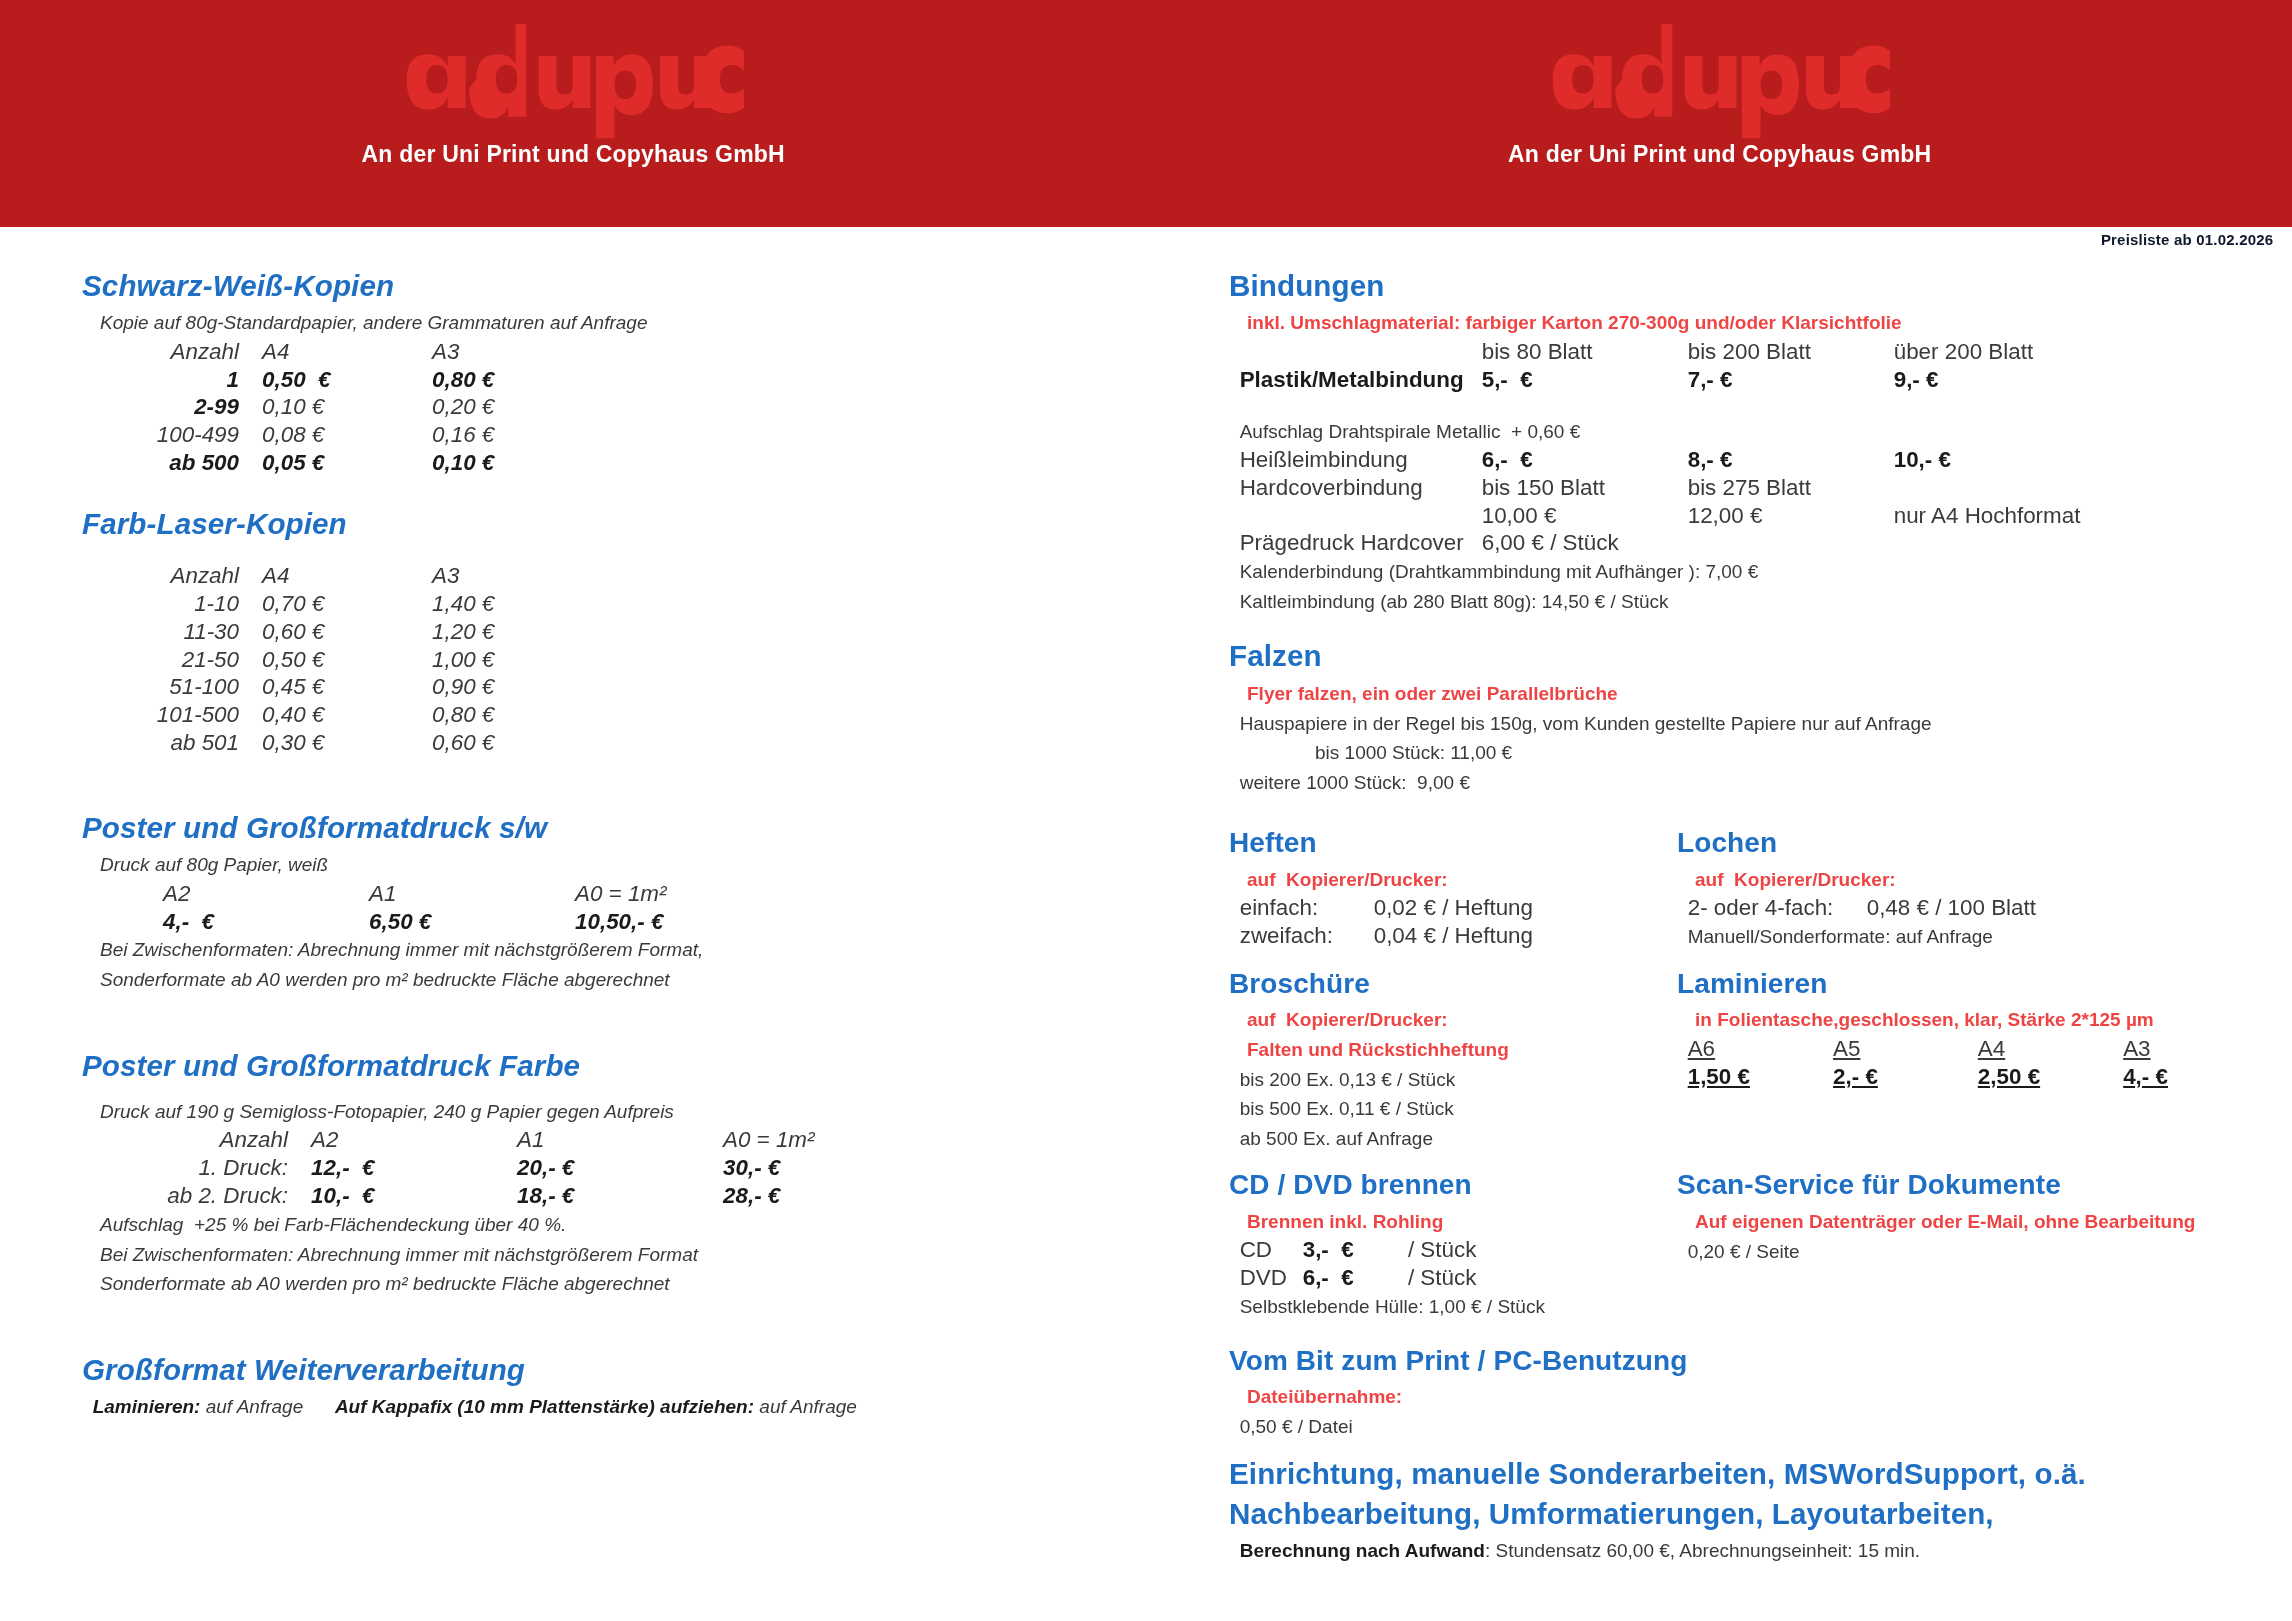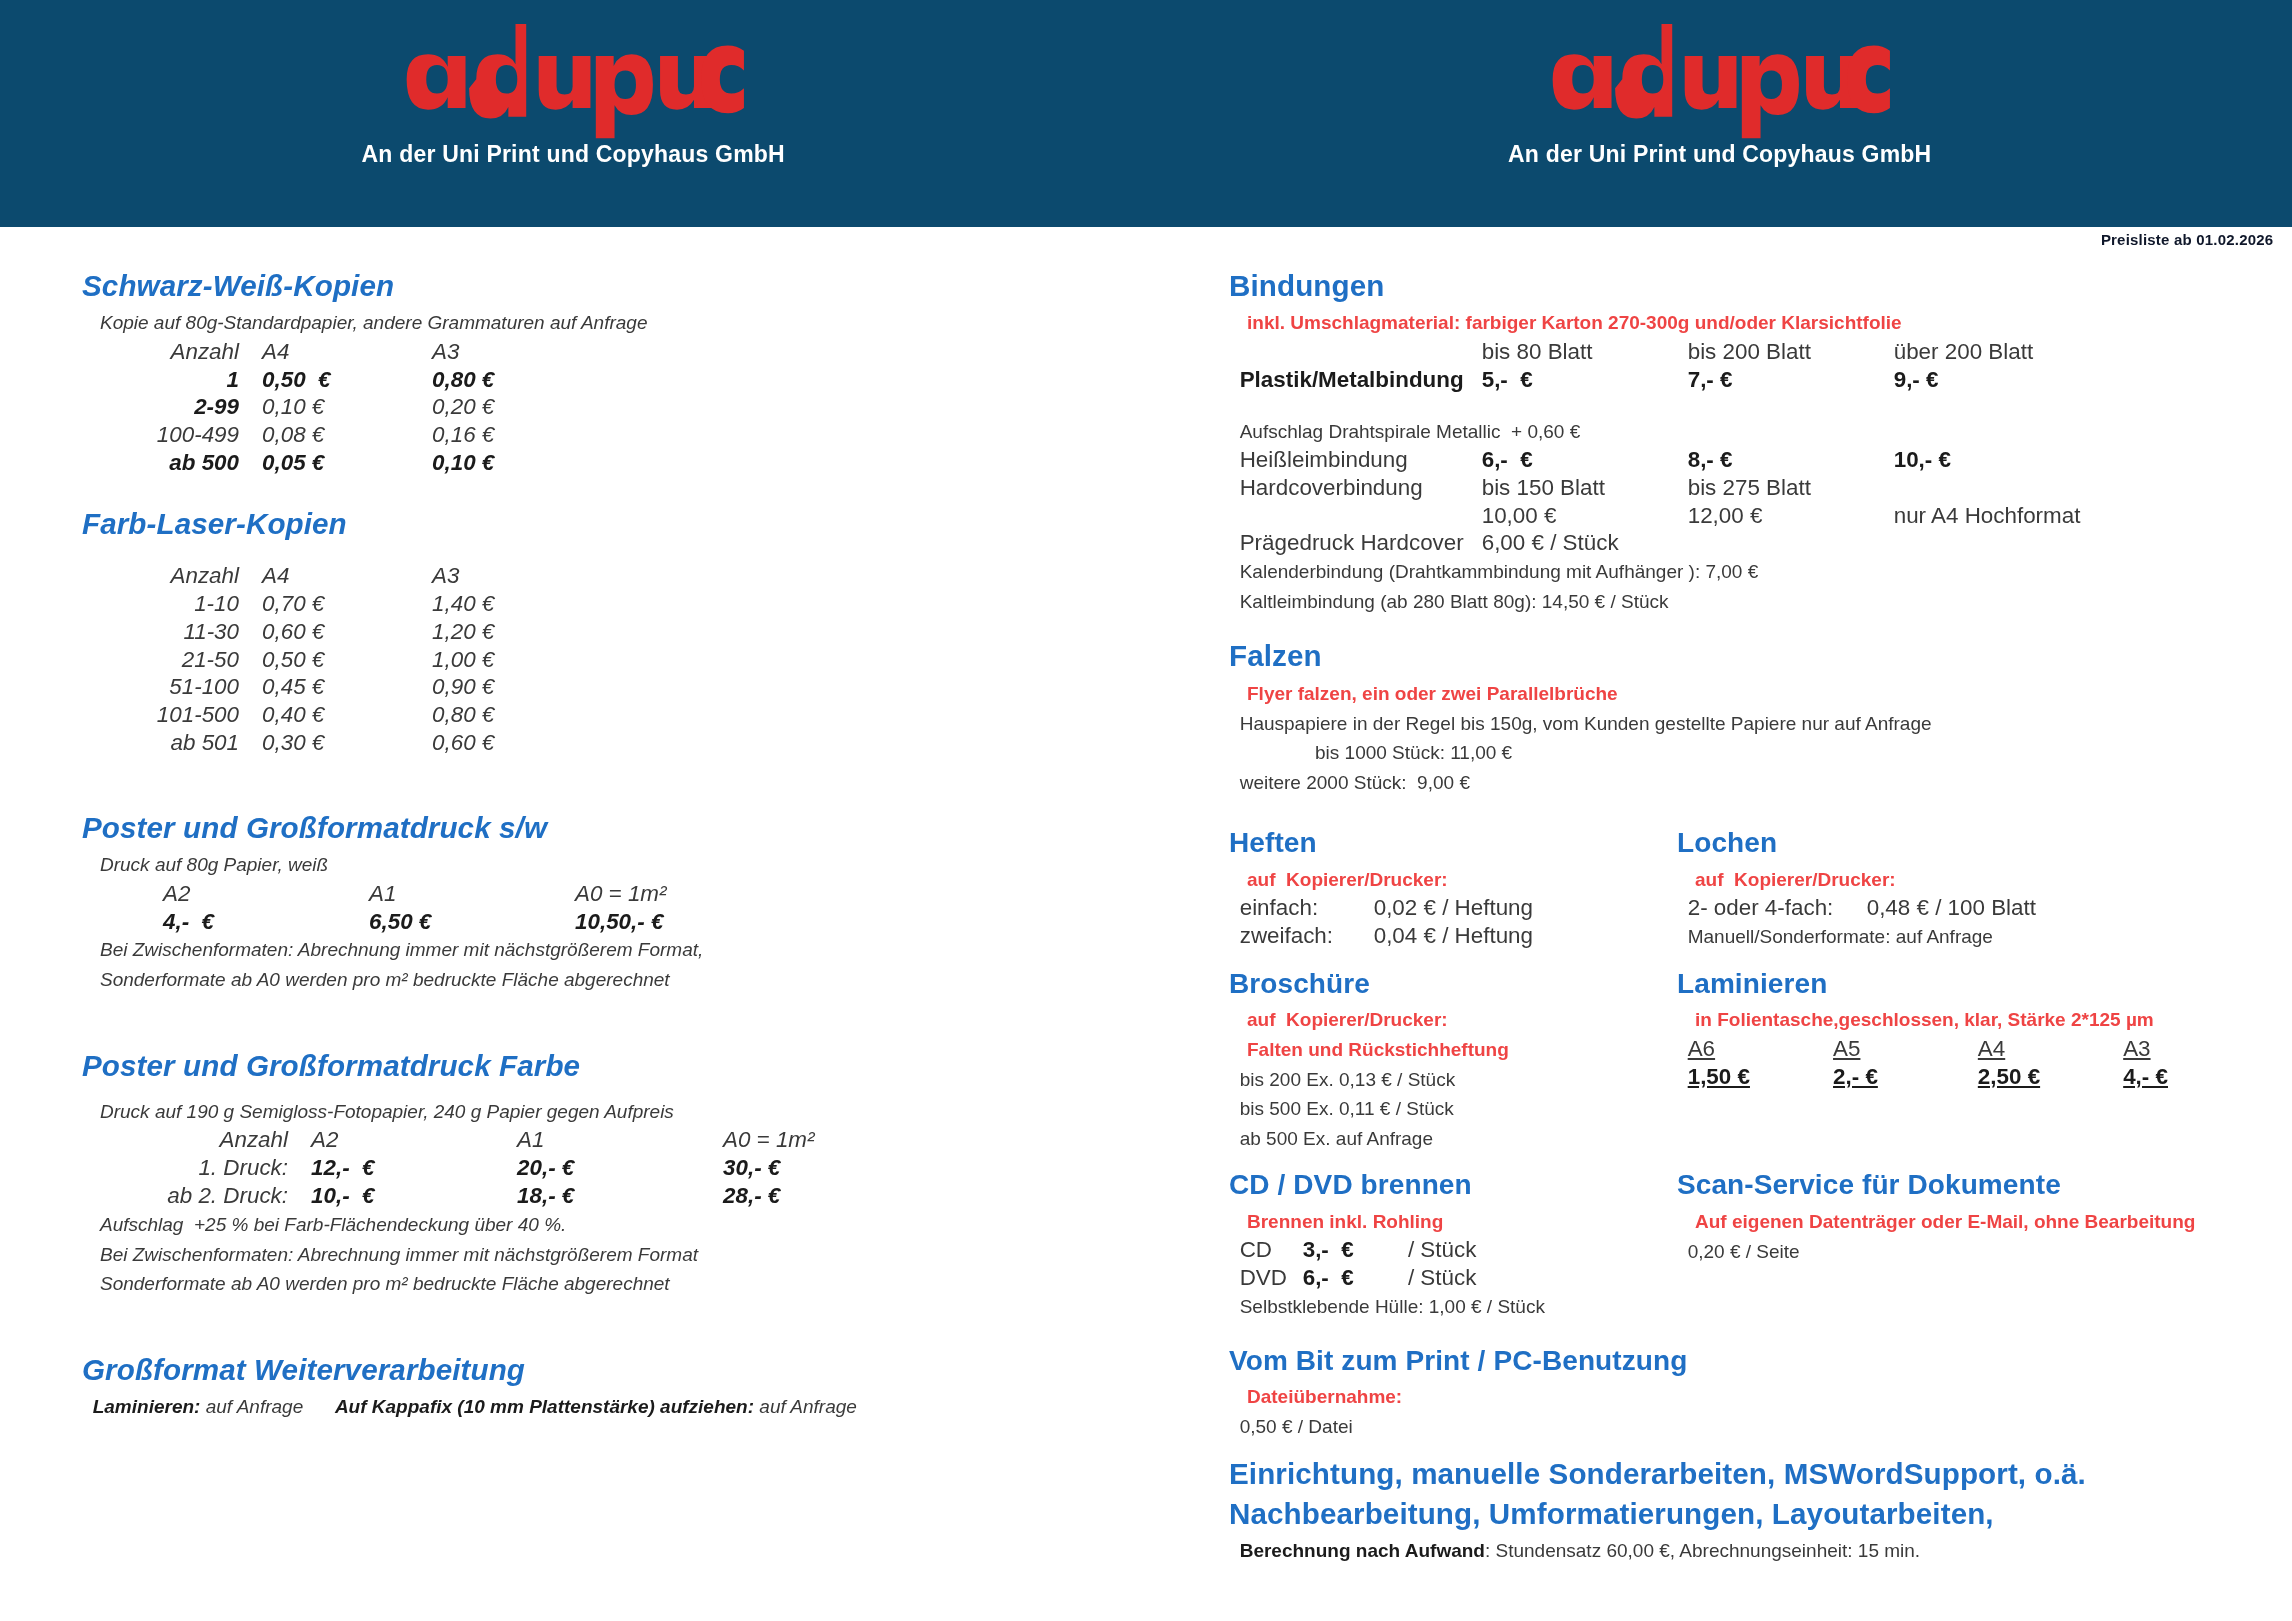--- a/index.html
+++ b/index.html
@@ -16,21 +16,21 @@
     overflow: hidden;
   }
 
   
   .banner {
     position: absolute;
     top: 0;
     left: 0;
     width: 2293px;
     height: 227px;
-    background: #0c4a6e;
+    background: #b91c1c;
     display: flex;
   }
   .banner-half {
     width: 50%;
     height: 100%;
     position: relative;
     display: flex;
     flex-direction: column;
     align-items: center;
     justify-content: flex-start;
@@ -386,21 +386,21 @@
       <div class="body-line" style="padding-left:10.7px">Kaltleimbindung (ab 280 Blatt 80g): 14,50 € / Stück</div>
     </section>
 
     <div class="spacer-26"></div>
 
     <section>
       <h2 class="sec">Falzen</h2>
       <div class="body-line b ind1">Flyer falzen, ein oder zwei Parallelbrüche</div>
       <div class="body-line" style="padding-left:10.7px">Hauspapiere in der Regel bis 150g, vom Kunden gestellte Papiere nur auf Anfrage</div>
       <div class="body-line" style="padding-left:86px">bis 1000 Stück: 11,00 €</div>
-      <div class="body-line" style="padding-left:10.7px">weitere 2000 Stück:  9,00 €</div>
+      <div class="body-line" style="padding-left:10.7px">weitere 1000 Stück:  9,00 €</div>
     </section>
 
     <div class="spacer-34"></div>
 
     <div class="pair">
       <div class="pair-a">
         <h2 class="sec sm">Heften</h2>
         <div class="body-line b ind1">auf  Kopierer/Drucker:</div>
         <table class="pt" style="margin-left:10.7px">
           <tbody>

